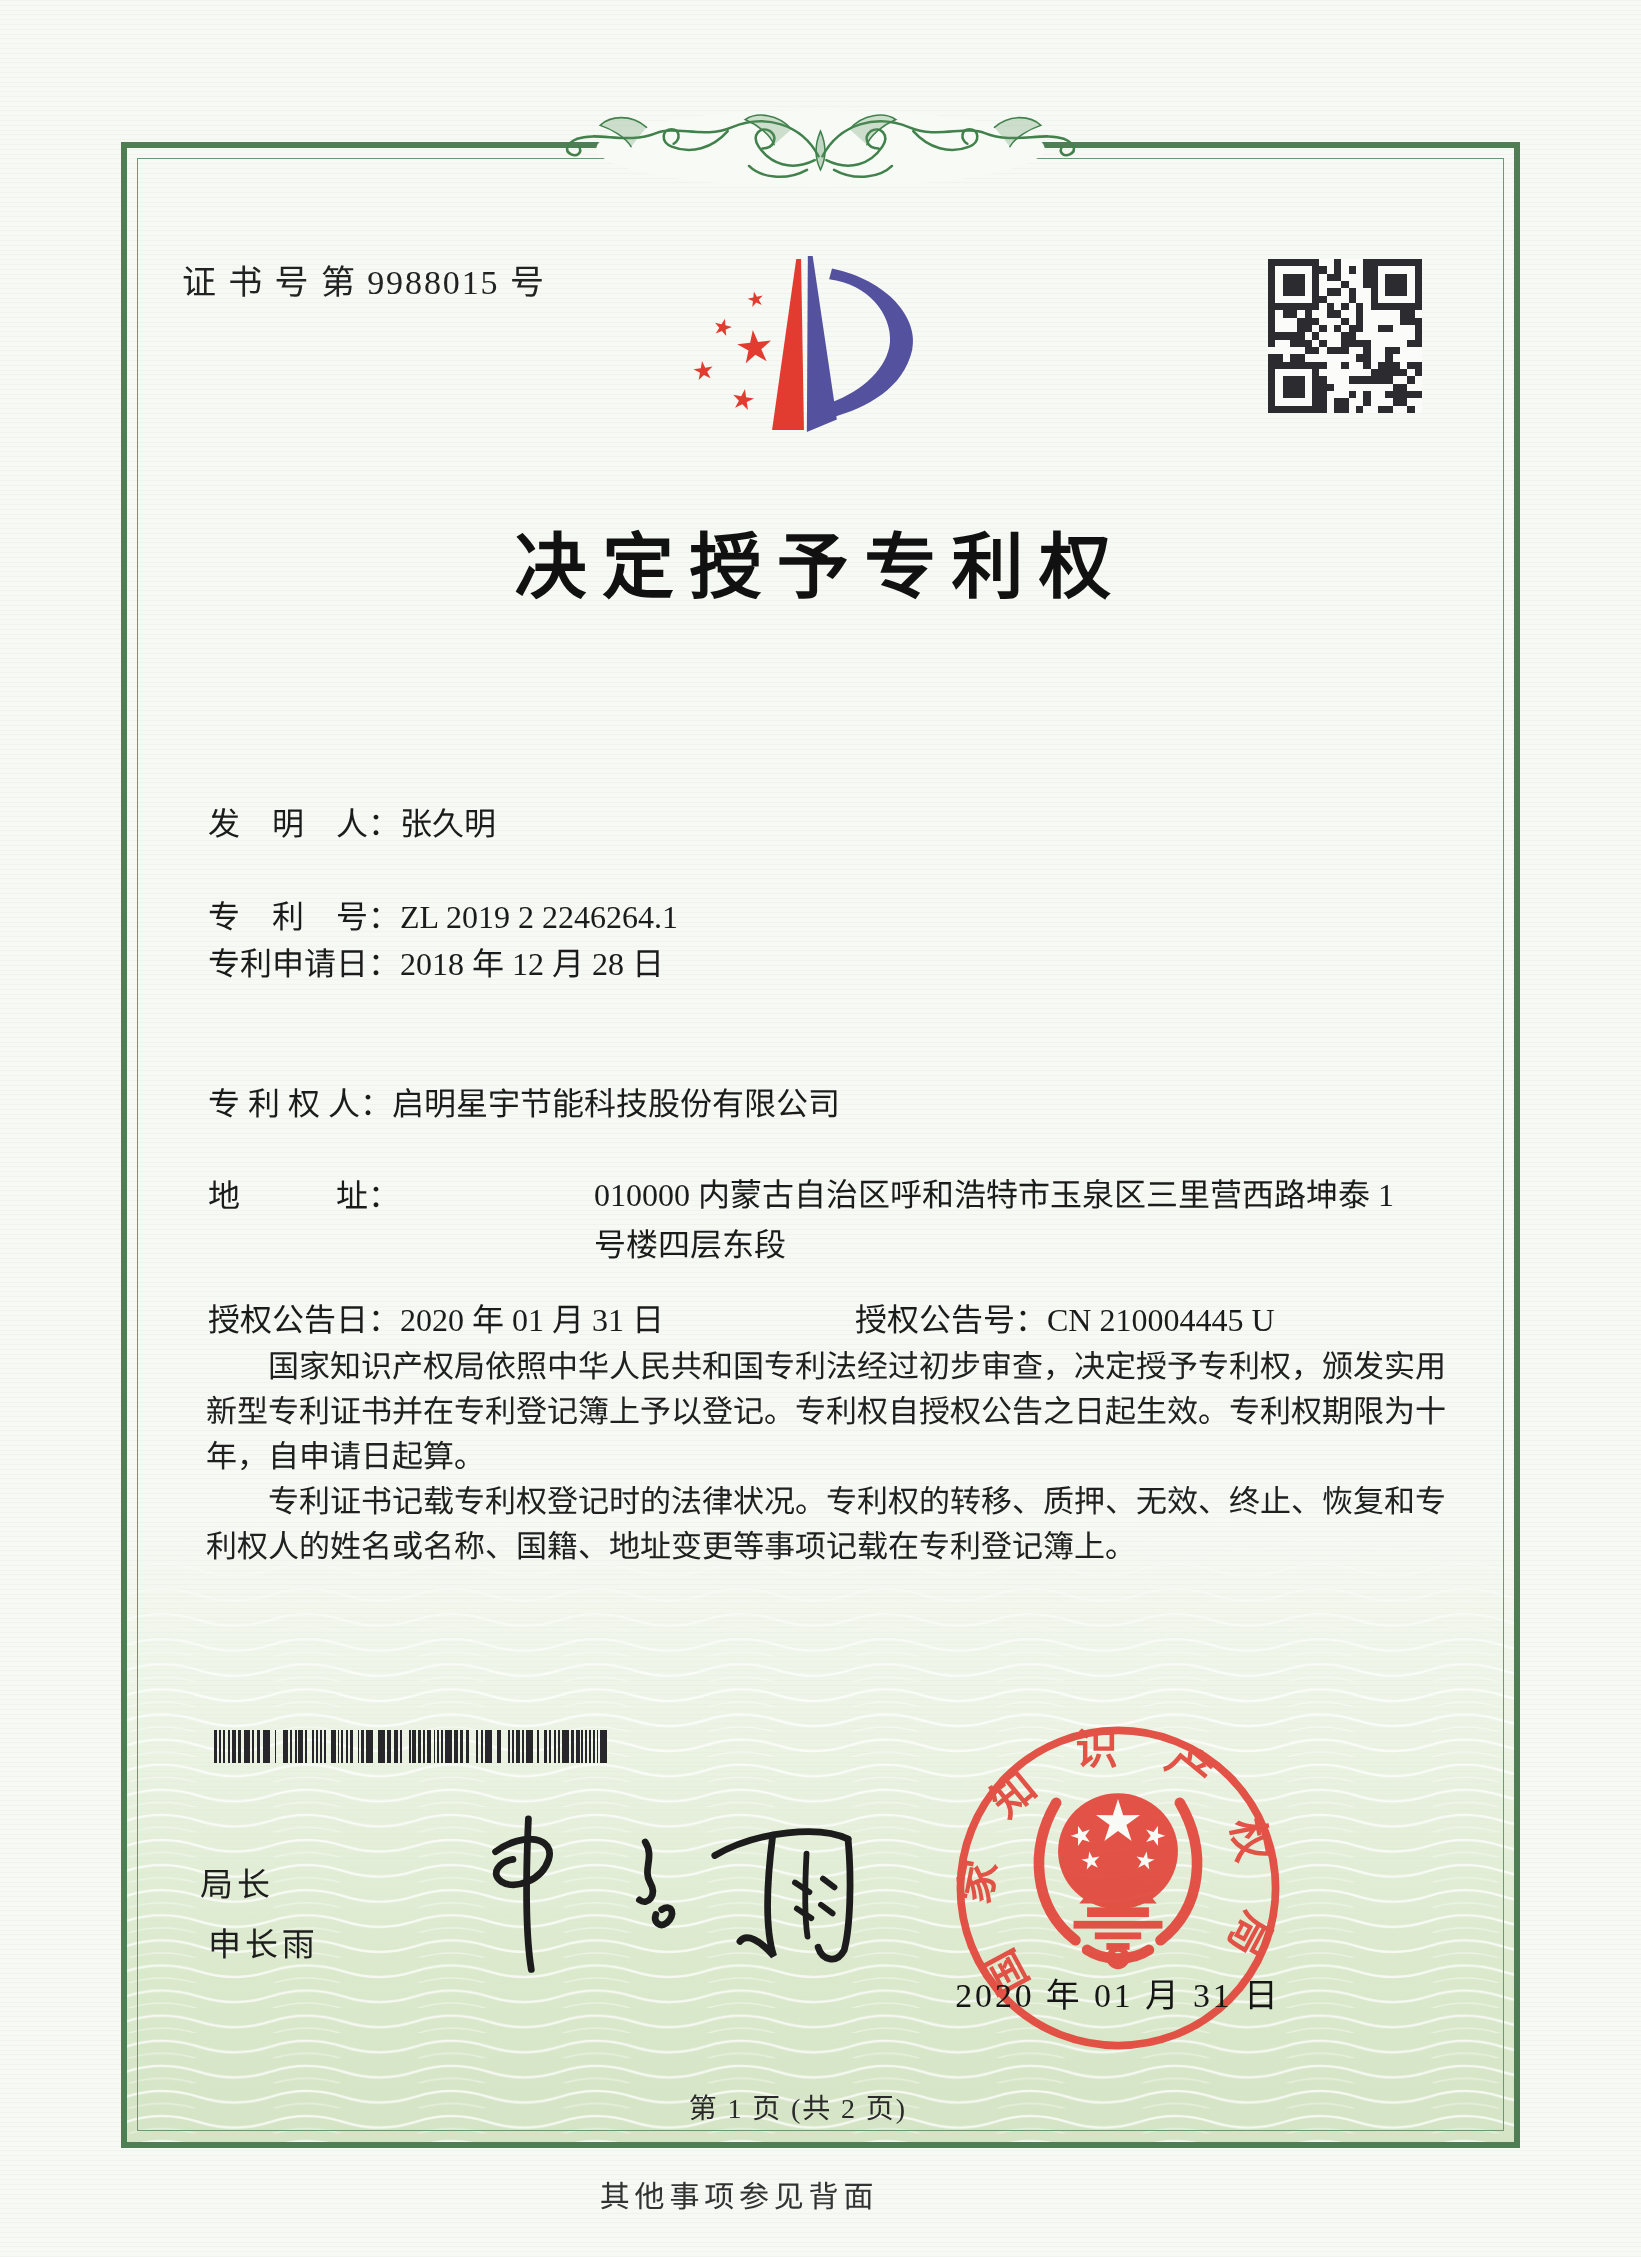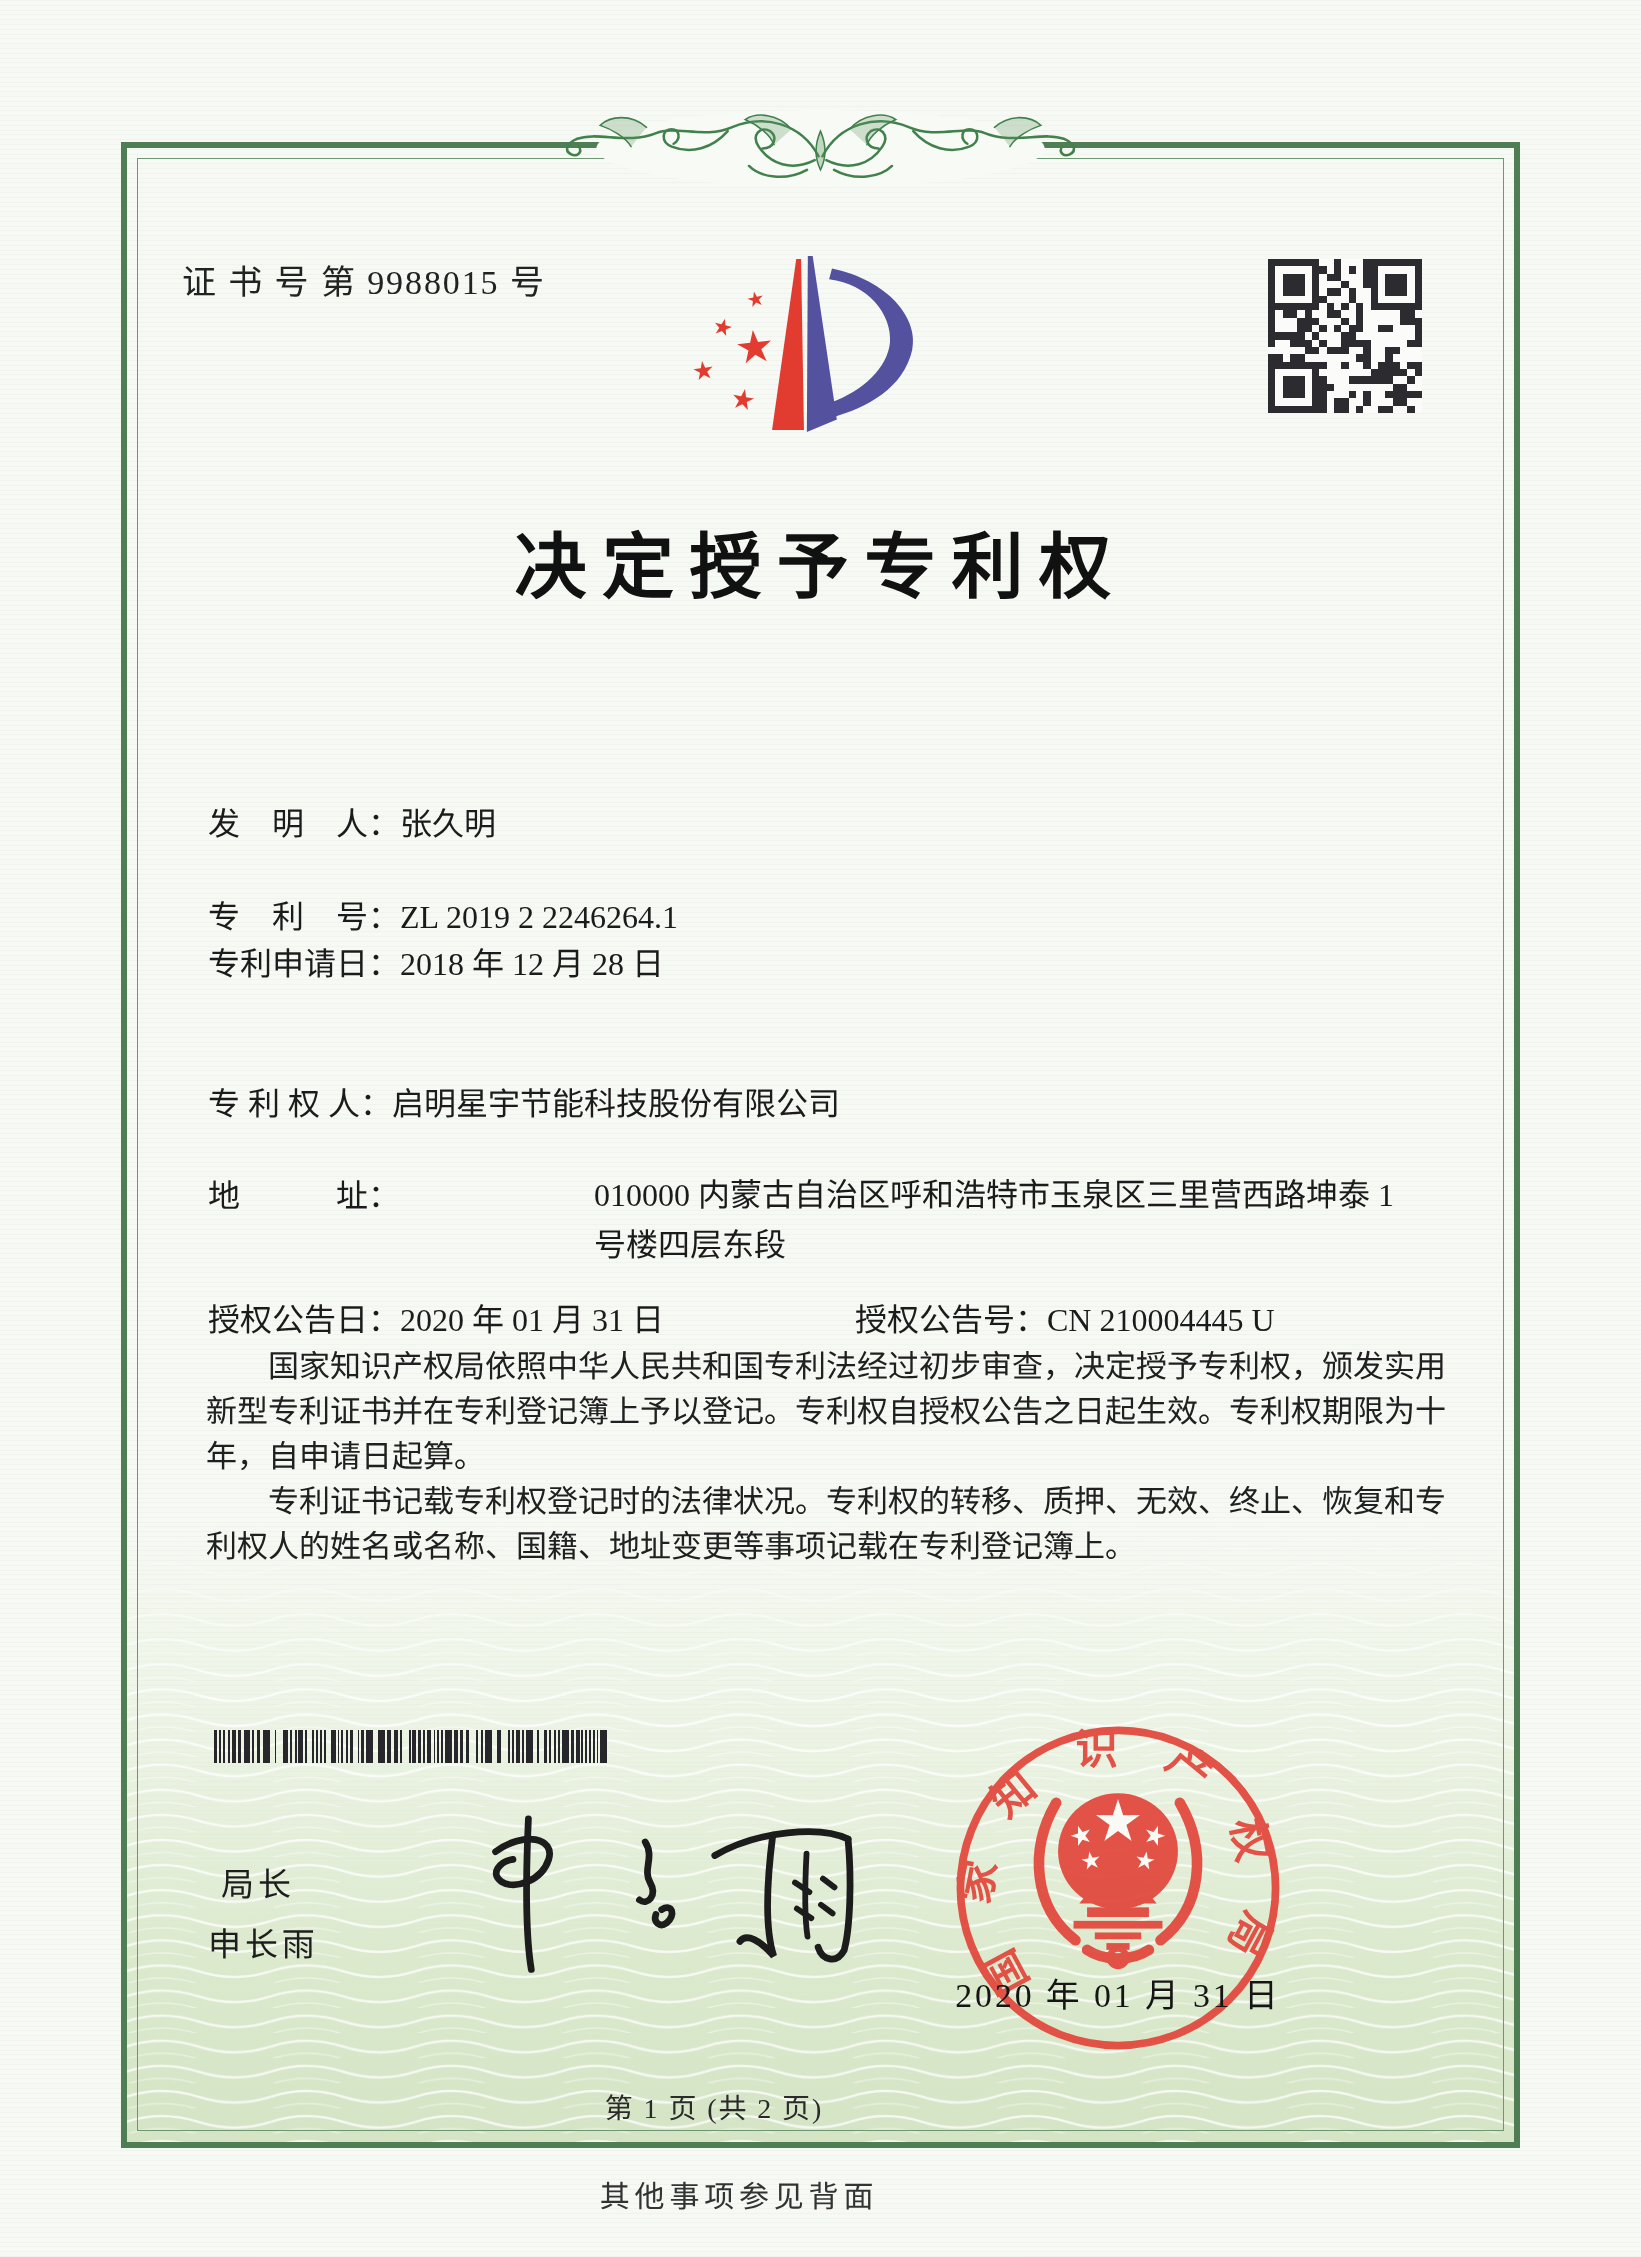--- a/index.html
+++ b/index.html
@@ -31,25 +31,25 @@
   .row{position:absolute;left:208px;z-index:4;font-size:32px;white-space:nowrap;color:#1b1b1b;}
   .row .lab{display:inline-block;}
   .addr-val{position:absolute;left:386px;top:0;line-height:50px;white-space:nowrap;}
   .grant-col2{position:absolute;left:647px;top:0;white-space:nowrap;}
   .paras{position:absolute;left:206px;top:1344px;width:1240px;z-index:4;
     font-size:31px;line-height:45px;text-align:justify;color:#202020;}
   .paras p{margin:0;text-indent:2em;}
   .barcode{position:absolute;left:214px;top:1730px;width:400px;height:33px;z-index:4;font-size:0;white-space:nowrap;}
   .barcode i{display:inline-block;height:100%;}
   .barcode i.b{background:#27272b;}
-  .officer-title{position:absolute;left:221px;top:1858px;z-index:4;font-size:33px;letter-spacing:3.9px;}
+  .officer-title{position:absolute;left:200px;top:1858px;z-index:4;font-size:33px;letter-spacing:3.9px;}
   .officer-name{position:absolute;left:208px;top:1918px;z-index:4;font-size:33px;letter-spacing:3.9px;}
   .signature{position:absolute;left:478px;top:1813px;z-index:4;}
   .seal{position:absolute;left:944px;top:1714px;z-index:5;}
-  .page-info{position:absolute;left:521px;top:2086px;width:386px;z-index:4;text-align:center;
+  .page-info{position:absolute;left:521px;top:2086px;width:386px;z-index:4;text-align:right;
     font-size:28px;letter-spacing:1.9px;color:#2a2a2a;}
   .back-note{position:absolute;left:546px;top:2172px;width:386px;z-index:4;text-align:center;
     font-size:30px;letter-spacing:4.8px;color:#333;}
 </style>
 </head>
 <body>
 
 <div class="paper">
 
   <div class="scanlines"></div>

